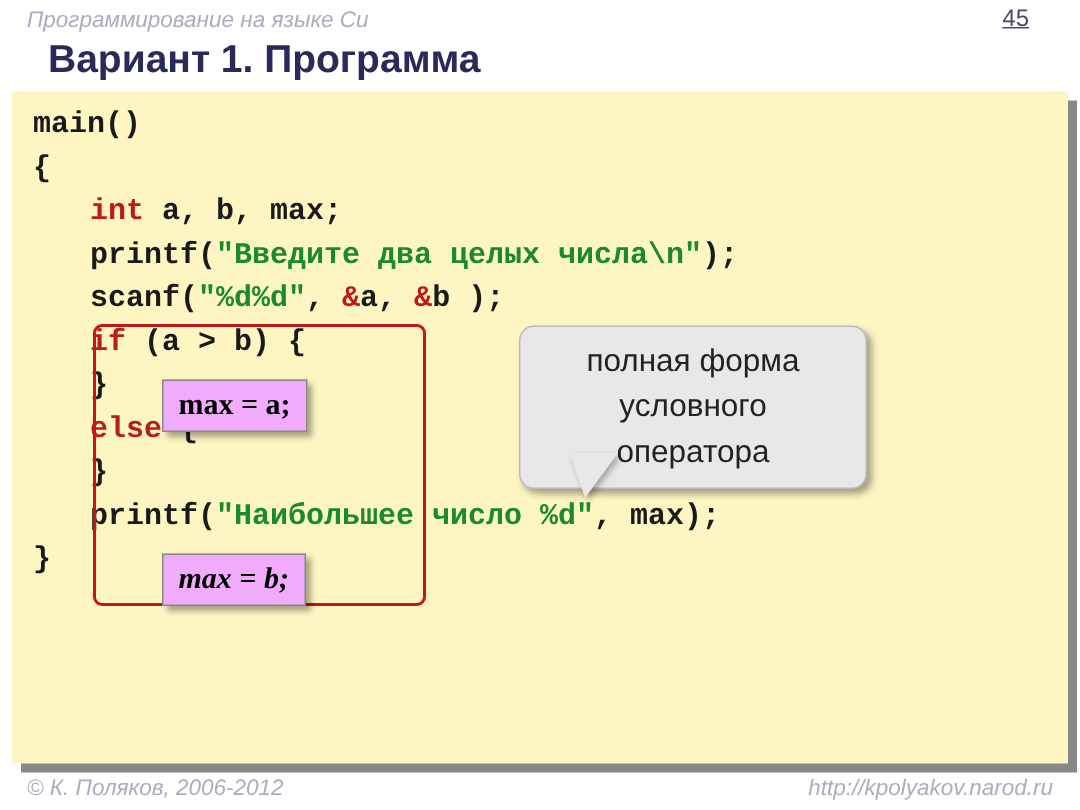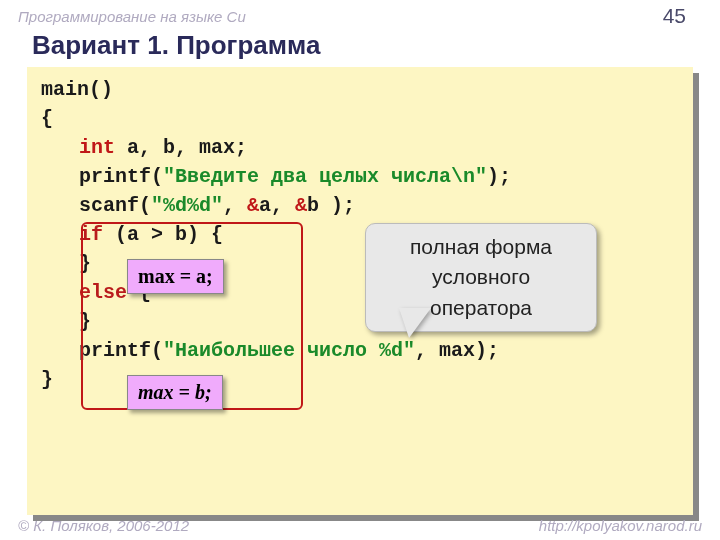--- a/index.html
+++ b/index.html
@@ -17,30 +17,31 @@
     justify-content: space-between;
     align-items: center;
     padding: 4px 34px 0 18px;
     color: #b0aac0;
     font-style: italic;
     font-size: 15px;
   }
   .page-num {
     font-style: normal;
     color: #4a4a6a;
-    font-size: 21px;
+    font-size: 16px;
+    text-decoration: underline;
   }
   .title {
     font-size: 26px;
     font-weight: bold;
     color: #2a2a5a;
     padding: 2px 0 6px 32px;
   }
   .code-outer {
-    margin: 0 27px;
+    margin: 0 8px;
     position: relative;
   }
   .code-shadow {
     position: absolute;
     top: 6px; left: 6px; right: -6px; bottom: -6px;
     background: #888;
     z-index: 0;
   }
   .code-block {
     position: relative;

